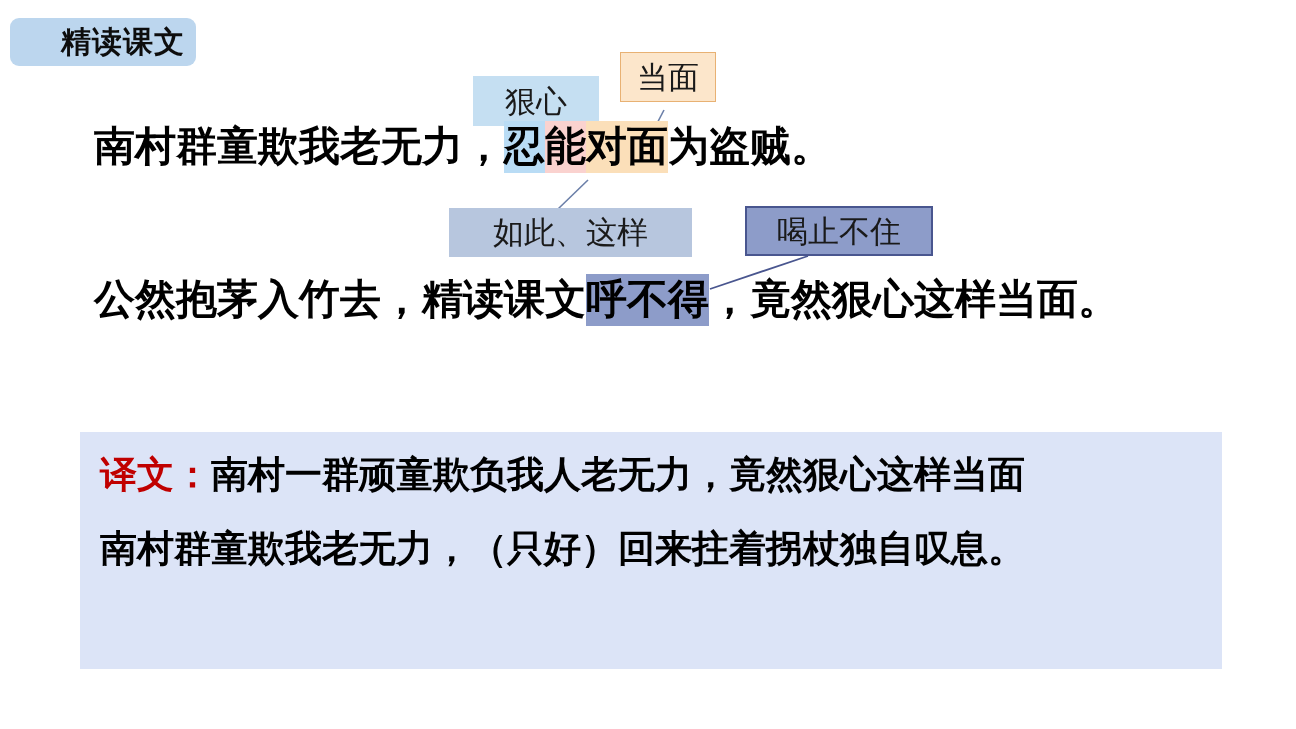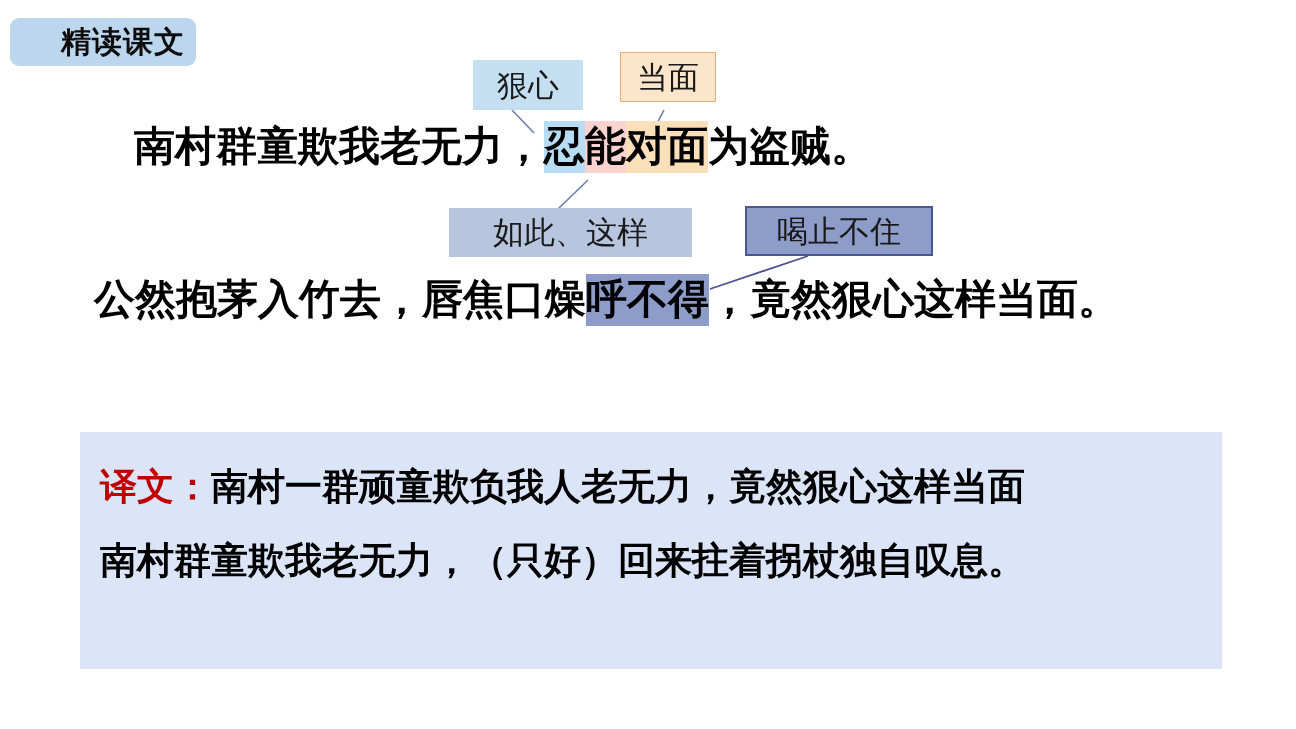--- a/index.html
+++ b/index.html
@@ -84,21 +84,21 @@
 
   
   #translation-box {
     position: absolute;
     left: 80px;
     top: 432px;
     width: 1142px;
     height: 237px;
     background: #dce4f7;
     box-sizing: border-box;
-    padding: 18px 20px 0 20px;
+    padding: 6px 20px 0 20px;
   }
   .trans-line {
     font-size: 37px;
     font-weight: bold;
     color: #000000;
     line-height: 74px;
     white-space: nowrap;
     letter-spacing: 0px;
   }
   .trans-label {
@@ -119,42 +119,42 @@
 
     <path d="M 512 110 L 534 133" stroke="#6b7fa8" stroke-width="1.6" fill="none"></path>
 
     <path d="M 664 110 L 652 133" stroke="#6b7fa8" stroke-width="1.6" fill="none"></path>
 
     <path d="M 558 209 L 588 180" stroke="#6b7fa8" stroke-width="1.6" fill="none"></path>
 
     <path d="M 808 256 L 710 289" stroke="#49568f" stroke-width="1.8" fill="none"></path>
   </svg>
 
-  <div class="callout cl-blue" style="left:473px; top:60px; width:110px; height:50px;">
+  <div class="callout cl-blue" style="left:473px; top:76px; width:126px; height:50px;">
     <span>狠心</span>
   </div>
 
   <div class="callout cl-orange" style="left:620px; top:52px; width:96px; height:50px;">
     <span>当面</span>
   </div>
 
   <div class="callout cl-violet" style="left:745px; top:206px; width:188px; height:50px;">
     <span>喝止不住</span>
   </div>
 
   <div class="callout cl-steel" style="left:449px; top:208px; width:243px; height:49px;">
     <span>如此、这样</span>
   </div>
 
-  <div class="poem-line" style="left:94px; top:126px;margin-left:40px;">
+  <div class="poem-line" style="left:94px; top:126px;">
     <span>南村群童欺我老无力，</span><span class="hl hl-blue">忍</span><span class="hl hl-pink">能</span><span class="hl hl-orange">对面</span><span>为盗贼。</span>
   </div>
 
   <div class="poem-line" style="left:94px; top:279px;">
-    <span>公然抱茅入竹去，唇焦口燥</span><span class="hl hl-violet">呼不得</span><span>，竟然狠心这样当面。</span>
+    <span>公然抱茅入竹去，精读课文</span><span class="hl hl-violet">呼不得</span><span>，竟然狠心这样当面。</span>
   </div>
 
   <div id="translation-box">
     <div class="trans-line">
       <span class="trans-label">译文：</span><span>南村一群顽童欺负我人老无力，竟然狠心这样当面</span>
     </div>
     <div class="trans-line">
       <span>南村群童欺我老无力，（只好）回来拄着拐杖独自叹息。</span>
     </div>
   </div>

